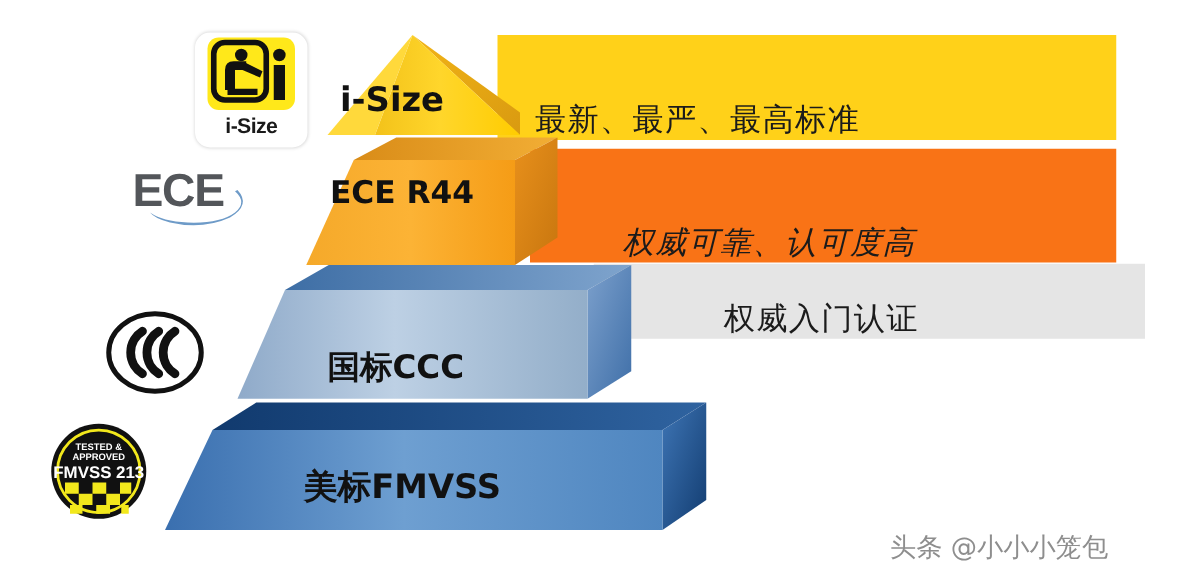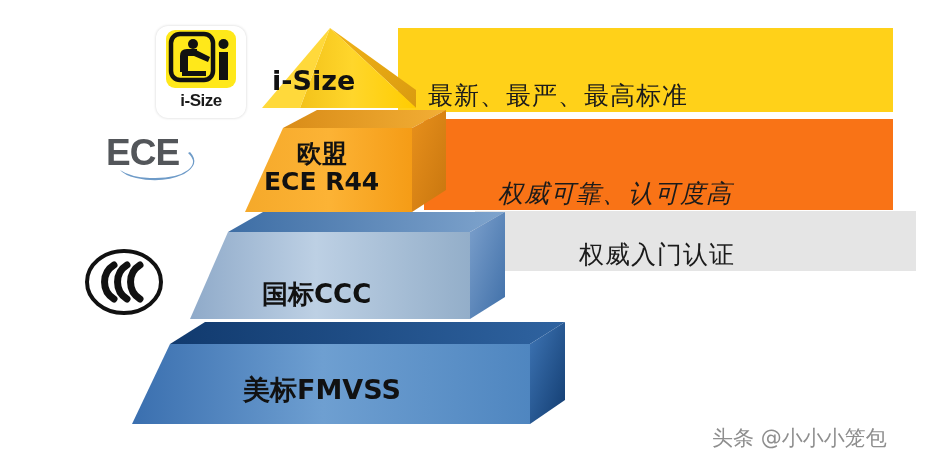--- a/index.html
+++ b/index.html
@@ -138,21 +138,20 @@
     <polygon points="412,128 446,110 446,190 412,212" fill="url(#g2s)"></polygon>
     <polygon points="283,128 412,128 412,212 245,212" fill="url(#g2f)"></polygon>
 
     <polygon points="330,28 416,108 416,90" fill="url(#g1s)"></polygon>
     <polygon points="330,28 416,108 300,108" fill="url(#g1f)"></polygon>
     <polygon points="330,28 300,108 262,108" fill="#FFD93B"></polygon>
   </svg>
 
   <div class="tier-label" id="tier-label-1">i-Size</div>
   <div class="tier-label" id="tier-label-2">
-    <div>欧盟</div>
     <div>ECE R44</div>
   </div>
   <div class="tier-label" id="tier-label-3">国标CCC</div>
   <div class="tier-label" id="tier-label-4">美标FMVSS</div>
 
   <div class="logo" id="logo-isize">
     <div class="plate">
       <svg viewBox="0 0 70 58" width="70" height="58">
         <rect x="5" y="4" width="42" height="46" rx="9" ry="9" fill="none" stroke="#111" stroke-width="4.5"></rect>
         <path d="M14 42 L14 26 Q14 19 21 19 L31 19 L31 26 L22 26 L22 42 Z" fill="#111"></path>
@@ -175,16 +174,35 @@
 
   <div class="logo" id="logo-ccc">
     <svg viewBox="0 0 80 72" width="80" height="72">
       <ellipse cx="40" cy="36" rx="37" ry="31" fill="none" stroke="#111" stroke-width="4"></ellipse>
       <path d="M30 19 A20 20 0 0 0 30 53" fill="none" stroke="#111" stroke-width="7" stroke-linecap="round"></path>
       <path d="M43 19 A20 20 0 0 0 43 53" fill="none" stroke="#111" stroke-width="7" stroke-linecap="round"></path>
       <path d="M56 19 A20 20 0 0 0 56 53" fill="none" stroke="#111" stroke-width="7" stroke-linecap="round"></path>
     </svg>
   </div>
 
+  <div class="logo" id="logo-fmvss">
+    <svg viewBox="0 0 78 78" width="78" height="78">
+      <circle cx="39" cy="39" r="38" fill="#111"></circle>
+      <circle cx="39" cy="39" r="33" fill="none" stroke="#F2E81C" stroke-width="2.2"></circle>
+      <g fill="#F2E81C">
+        <rect x="12" y="48" width="11" height="9"></rect>
+          <rect x="34" y="48" width="11" height="9"></rect>
+          <rect x="56" y="48" width="9" height="9"></rect>
+        <rect x="23" y="57" width="11" height="9"></rect>
+          <rect x="45" y="57" width="11" height="9"></rect>
+        <rect x="16" y="66" width="10" height="7"></rect>
+          <rect x="37" y="66" width="11" height="7"></rect>
+          <rect x="57" y="66" width="6" height="7"></rect>
+      </g>
+      <text x="39" y="22" text-anchor="middle" font-family="'Liberation Sans',sans-serif" font-size="7.5" font-weight="bold" fill="#ffffff">TESTED &amp;</text>
+      <text x="39" y="30" text-anchor="middle" font-family="'Liberation Sans',sans-serif" font-size="7.5" font-weight="bold" fill="#ffffff">APPROVED</text>
+      <text x="39" y="44" text-anchor="middle" font-family="'Liberation Sans',sans-serif" font-size="13.5" font-weight="bold" fill="#ffffff">FMVSS 213</text>
+    </svg>
+  </div>
 
   <div id="watermark">头条 @小小小笼包</div>
 
 </div>
 
 </body></html>

